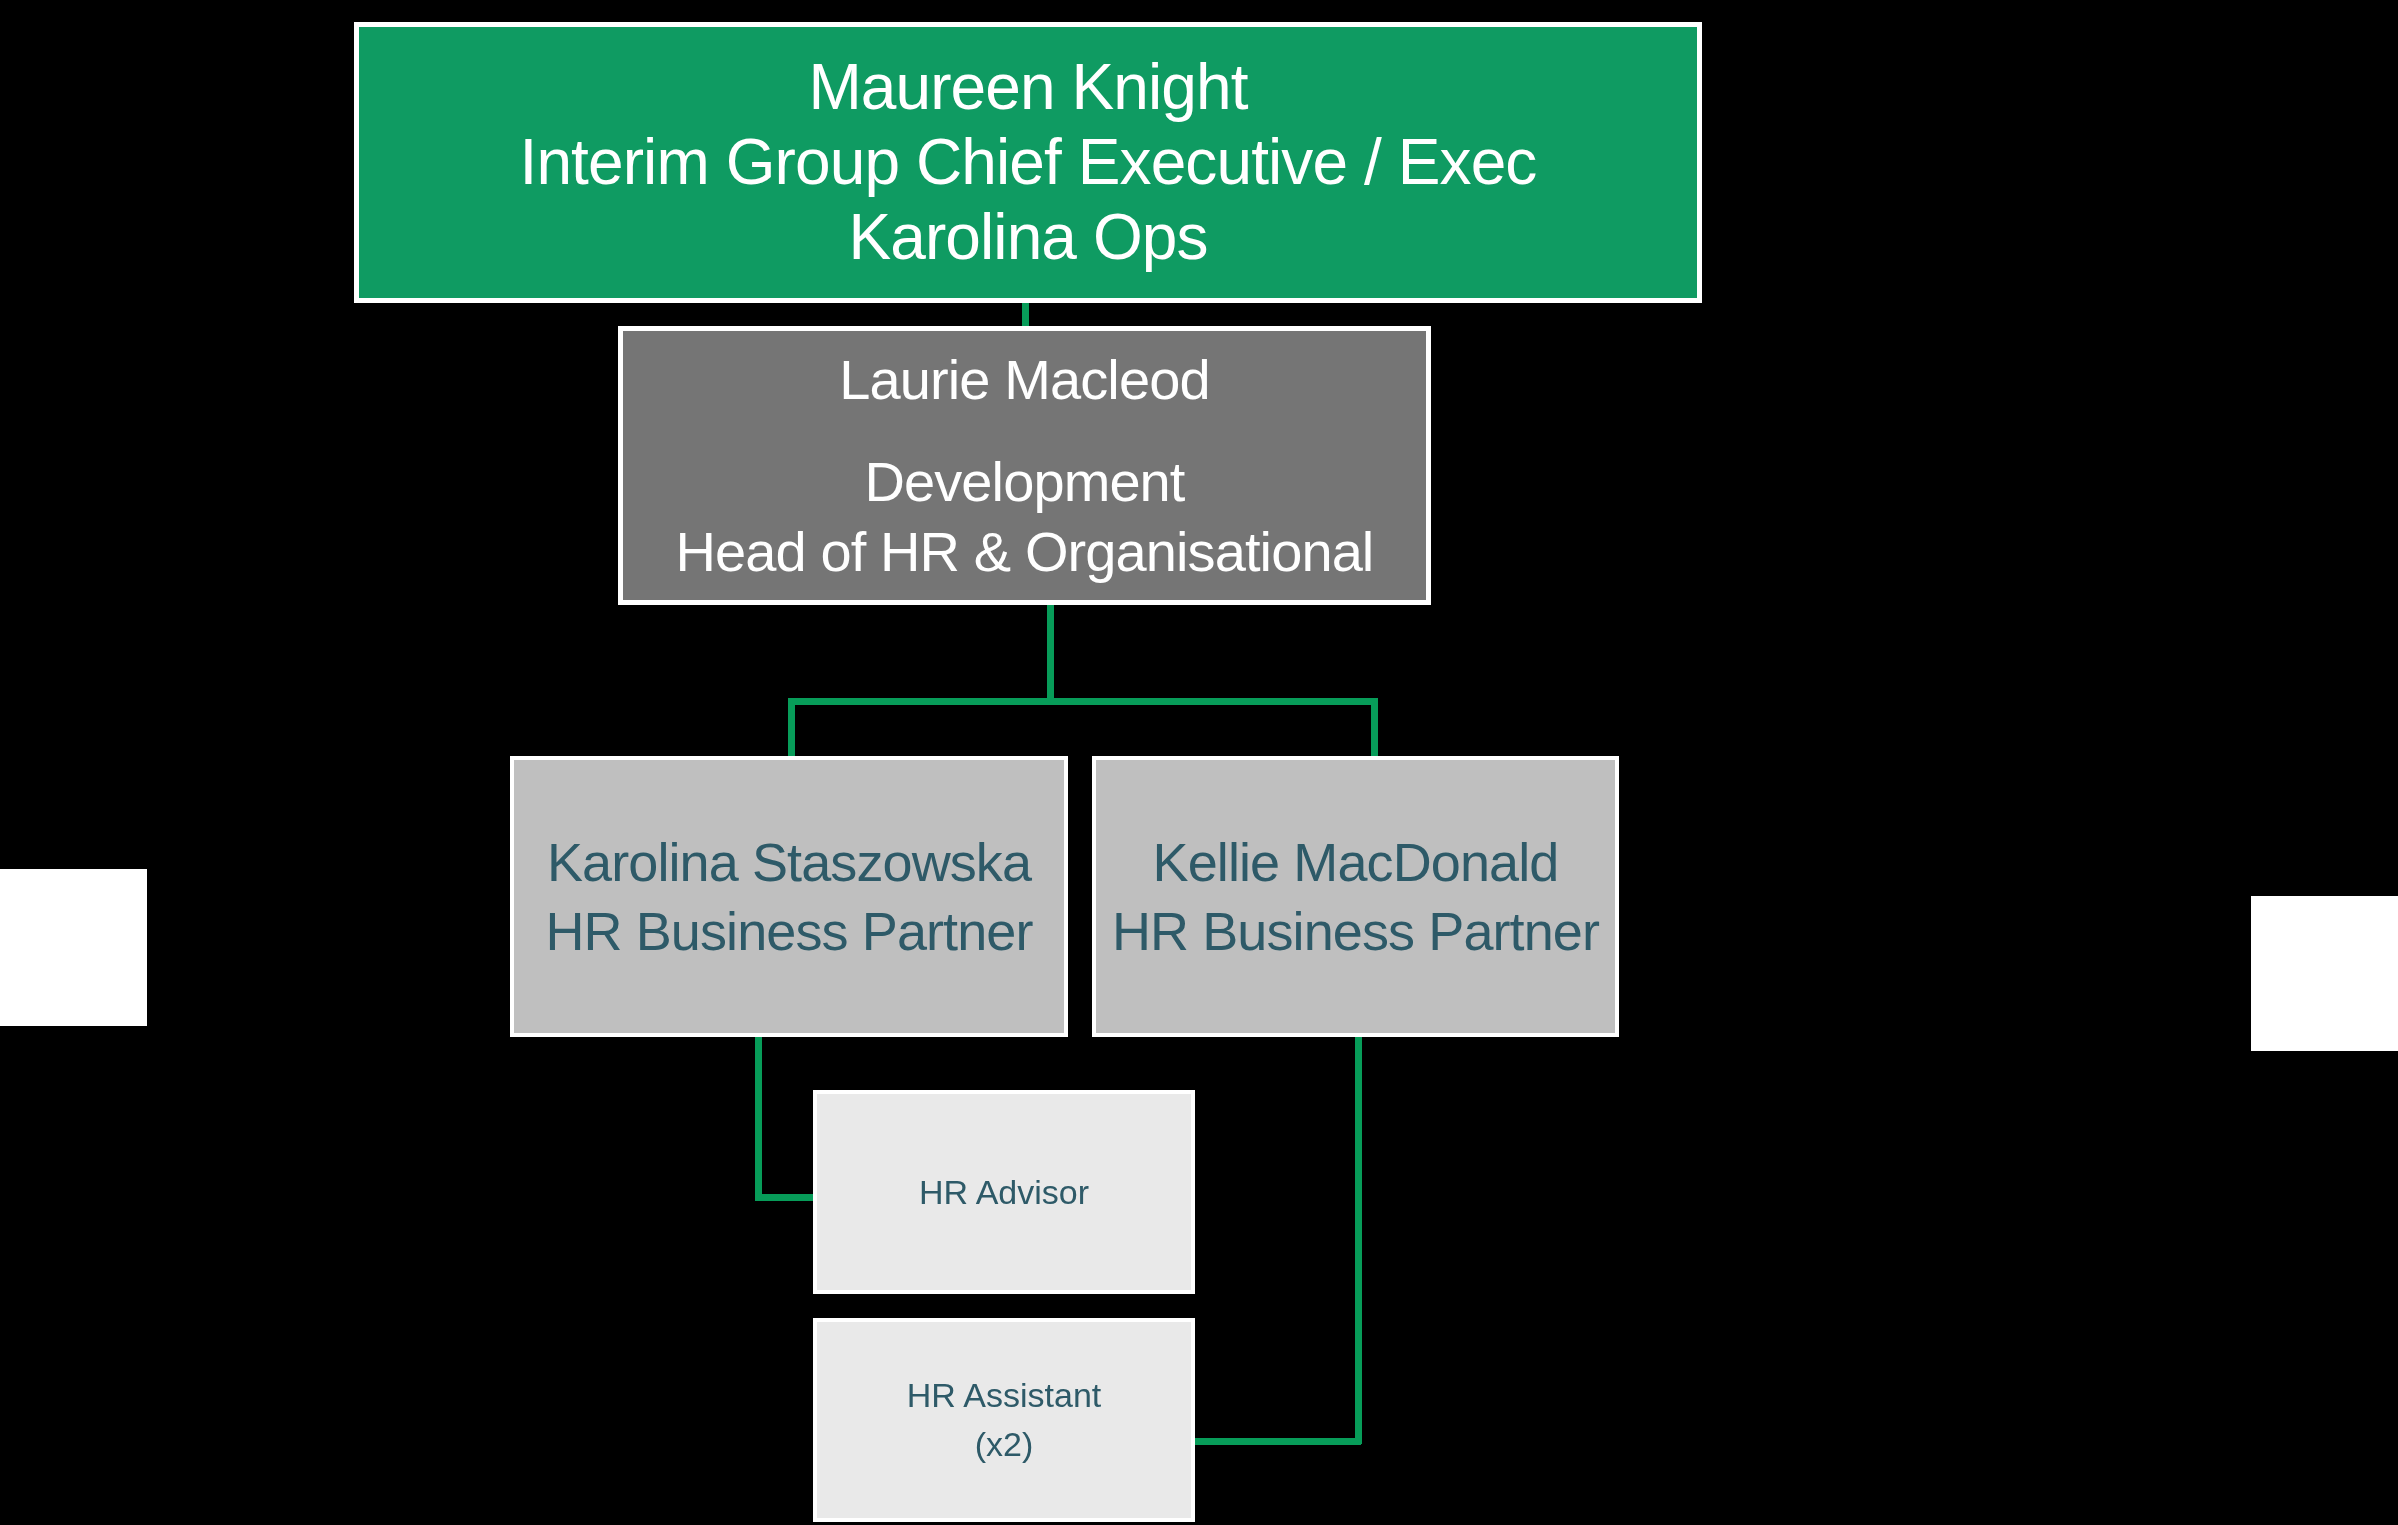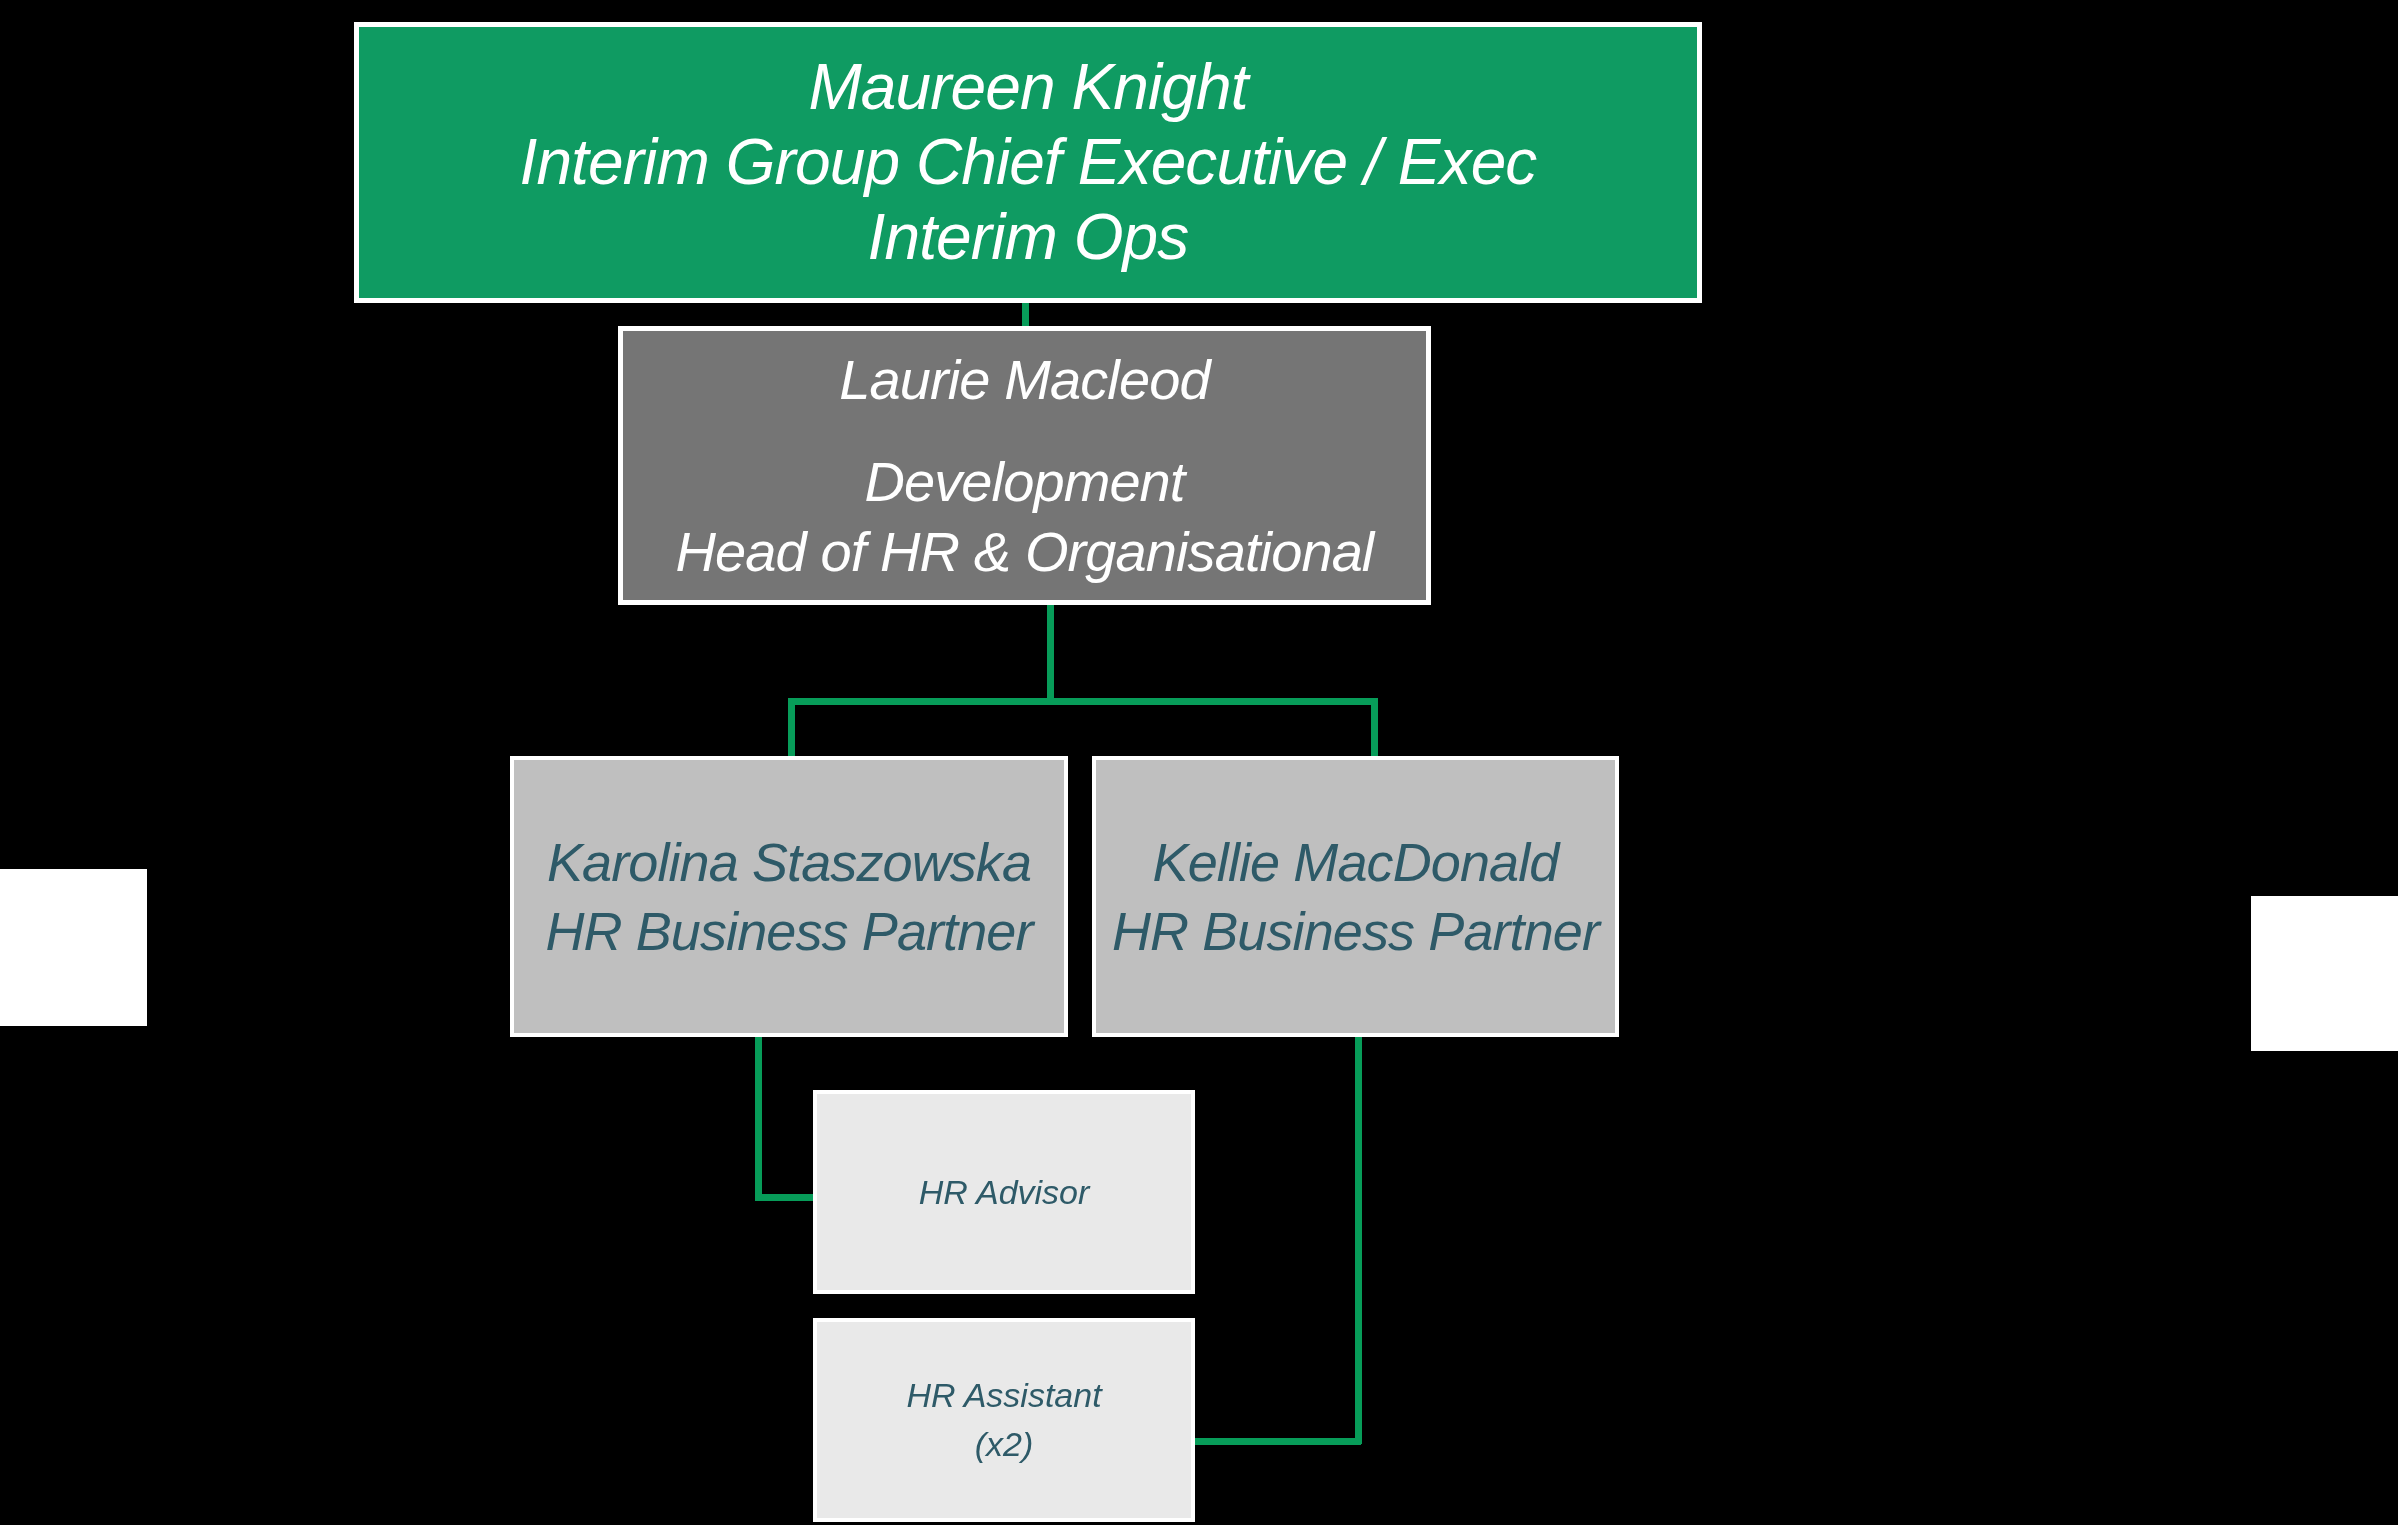--- a/index.html
+++ b/index.html
@@ -14,21 +14,20 @@
     --box-border:#ffffff;
     --overlay-white:#ffffff;
   }
   html,body{margin:0;padding:0;background:var(--background);}
   #canvas{
     position:relative;
     width:2399px;height:1525px;
     background:var(--background);
     overflow:hidden;
     font-family:"Liberation Sans","DejaVu Sans",sans-serif;
-    font-style:italic;
   }
   .node{
     position:absolute;
     box-sizing:border-box;
     display:flex;flex-direction:column;
     justify-content:center;align-items:center;
     text-align:center;
     letter-spacing:-0.9px;
   }
   .node .line{display:block;width:100%;}
@@ -91,21 +90,21 @@
   <div class="connector c-drop-bp1"></div>
   <div class="connector c-drop-bp2"></div>
   <div class="connector c-bp1-down"></div>
   <div class="connector c-bp1-advisor"></div>
   <div class="connector c-bp2-down"></div>
   <div class="connector c-bp2-assistant"></div>
 
   <div class="node node-ceo">
     <span class="line line-0">Maureen Knight</span>
     <span class="line line-1">Interim Group Chief Executive / Exec</span>
-    <span class="line line-2">Interim Ops</span>
+    <span class="line line-2">Karolina Ops</span>
   </div>
 
   <div class="node node-head-hr">
     <span class="line line-0">Laurie Macleod</span>
     <span class="line line-2">Development</span>
     <span class="line line-1">Head of HR &amp; Organisational</span>
   </div>
 
   <div class="node node-bp node-bp1">
     <span class="line line-0">Karolina Staszowska</span>

